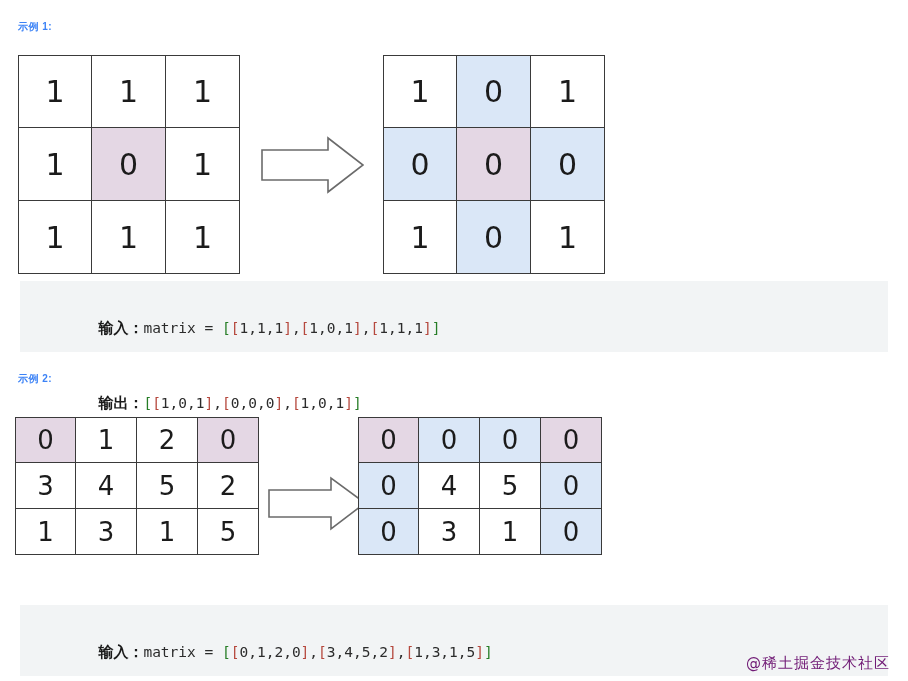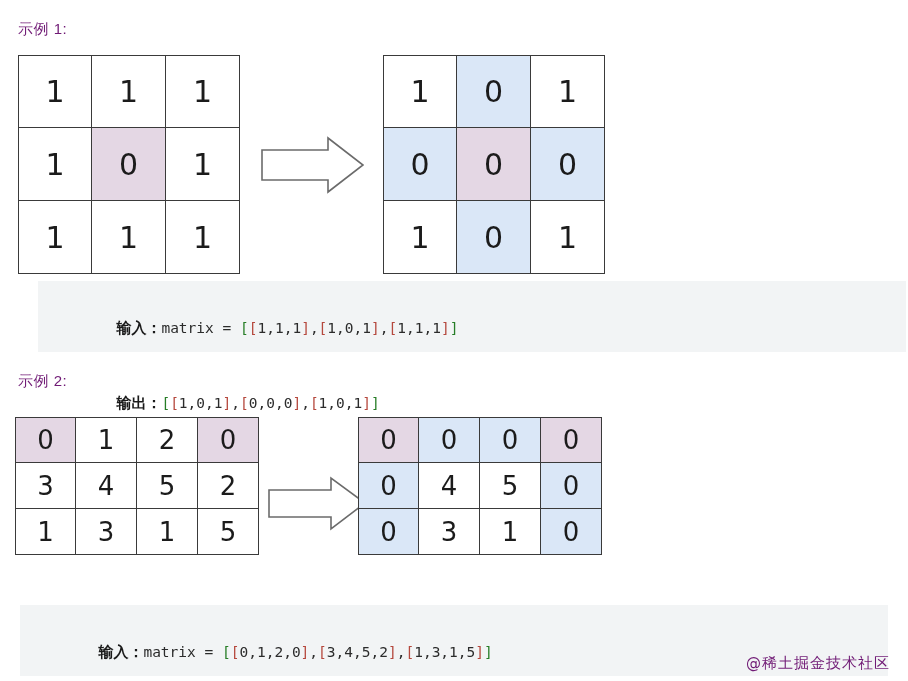--- a/index.html
+++ b/index.html
@@ -13,23 +13,23 @@
     position: relative;
     font-family: "Liberation Sans", "DejaVu Sans", sans-serif;
     color: #1d1d1f;
     overflow: hidden;
   }
 
   .example-block { position: absolute; left: 0; top: 0; width: 908px; }
 
   .example-title {
     position: absolute;
-    font-size: 15px;
-    font-weight: normal;
-    color: #701a75;
+    font-size: 10px;
+    font-weight: bold;
+    color: #3b82f6;
     letter-spacing: 0.5px;
     white-space: nowrap;
   }
 
   
   .matrix {
     position: absolute;
     border-collapse: collapse;
     border-spacing: 0;
     background: #ffffff;
@@ -138,21 +138,21 @@
         <div class="cell pink">0</div>
         <div class="cell blue">0</div>
       </div>
       <div class="mrow">
         <div class="cell">1</div>
         <div class="cell blue">0</div>
         <div class="cell">1</div>
       </div>
     </div>
 
-  <div class="codeblock" style="left:38px; top:281px; width:868px; height:71px;">
+  <div class="codeblock" style="left:20px; top:281px; width:868px; height:71px;">
     <div class="codeline">
       <span class="cn-label">输入：</span><span class="code-value"><span class="tok-p">m</span><span class="tok-p">a</span><span class="tok-p">t</span><span class="tok-p">r</span><span class="tok-p">i</span><span class="tok-p">x</span><span class="tok-p"> </span><span class="tok-p">=</span><span class="tok-p"> </span><span class="tok-g">[</span><span class="tok-r">[</span><span class="tok-p">1</span><span class="tok-p">,</span><span class="tok-p">1</span><span class="tok-p">,</span><span class="tok-p">1</span><span class="tok-r">]</span><span class="tok-p">,</span><span class="tok-r">[</span><span class="tok-p">1</span><span class="tok-p">,</span><span class="tok-p">0</span><span class="tok-p">,</span><span class="tok-p">1</span><span class="tok-r">]</span><span class="tok-p">,</span><span class="tok-r">[</span><span class="tok-p">1</span><span class="tok-p">,</span><span class="tok-p">1</span><span class="tok-p">,</span><span class="tok-p">1</span><span class="tok-r">]</span><span class="tok-g">]</span></span>
     </div>
     <div class="codeline">
       <span class="cn-label">输出：</span><span class="code-value"><span class="tok-g">[</span><span class="tok-r">[</span><span class="tok-p">1</span><span class="tok-p">,</span><span class="tok-p">0</span><span class="tok-p">,</span><span class="tok-p">1</span><span class="tok-r">]</span><span class="tok-p">,</span><span class="tok-r">[</span><span class="tok-p">0</span><span class="tok-p">,</span><span class="tok-p">0</span><span class="tok-p">,</span><span class="tok-p">0</span><span class="tok-r">]</span><span class="tok-p">,</span><span class="tok-r">[</span><span class="tok-p">1</span><span class="tok-p">,</span><span class="tok-p">0</span><span class="tok-p">,</span><span class="tok-p">1</span><span class="tok-r">]</span><span class="tok-g">]</span></span>
     </div>
   </div>
 </div>
 
 <div class="example-block">

